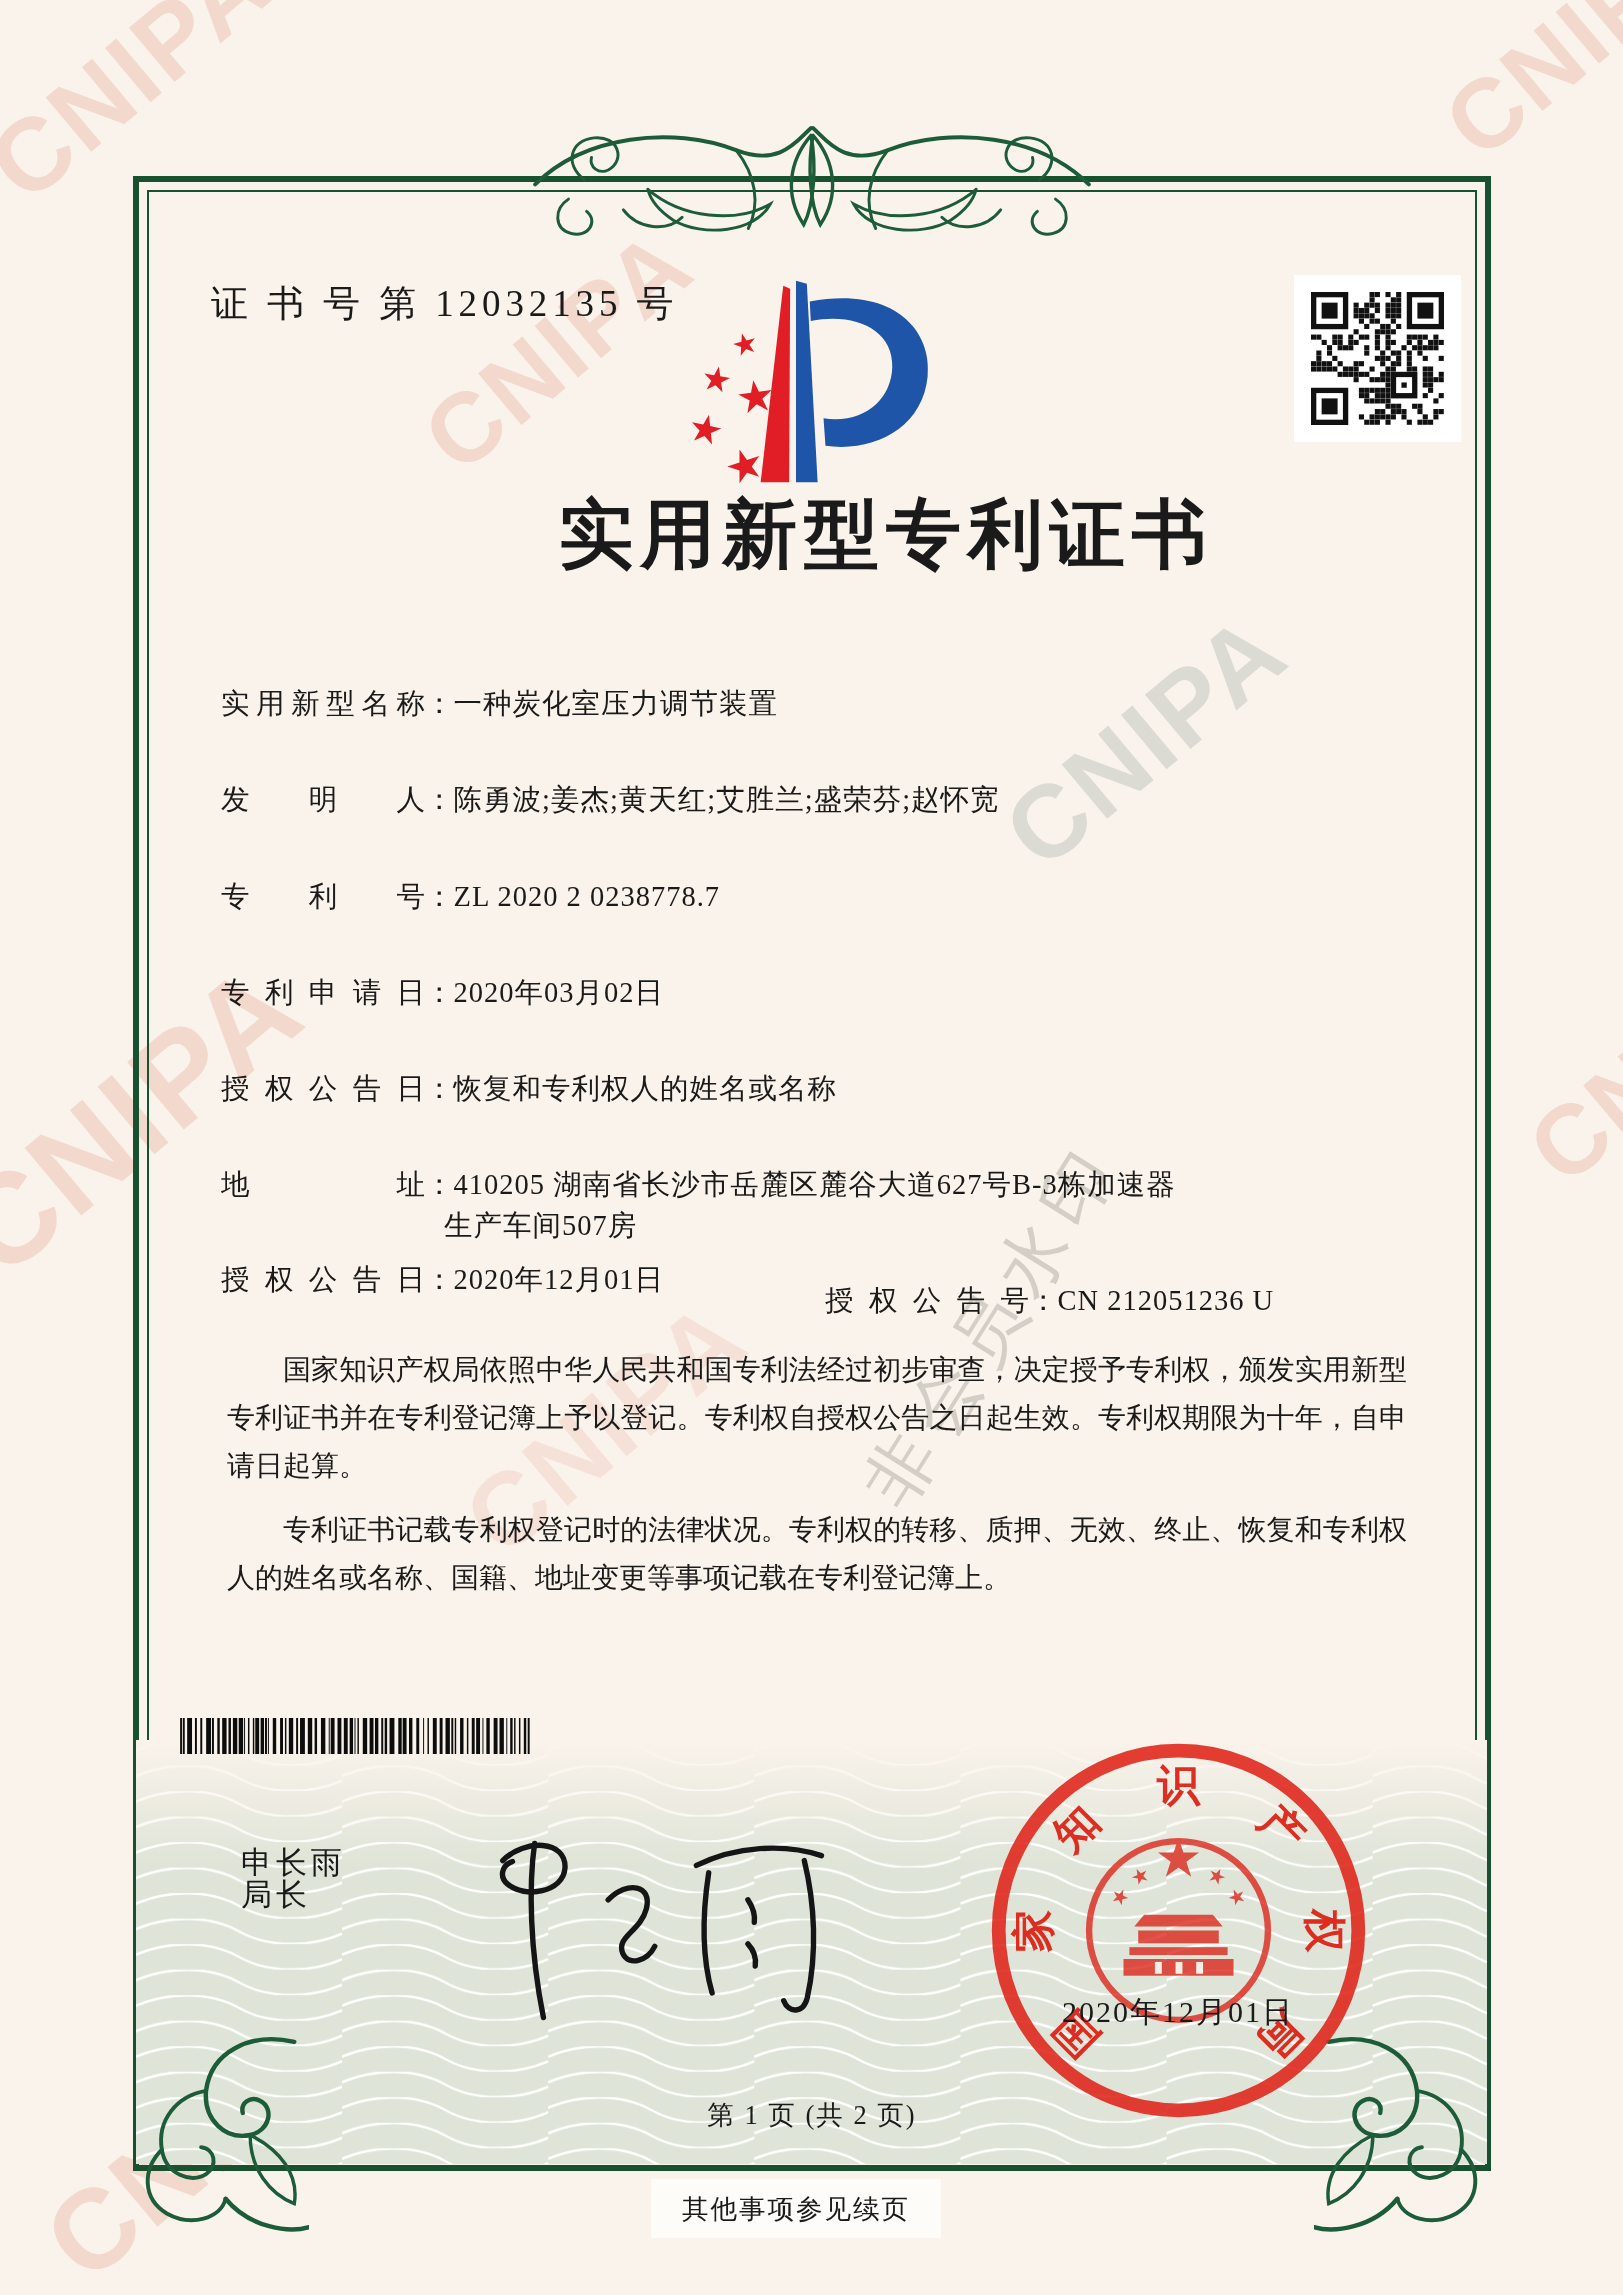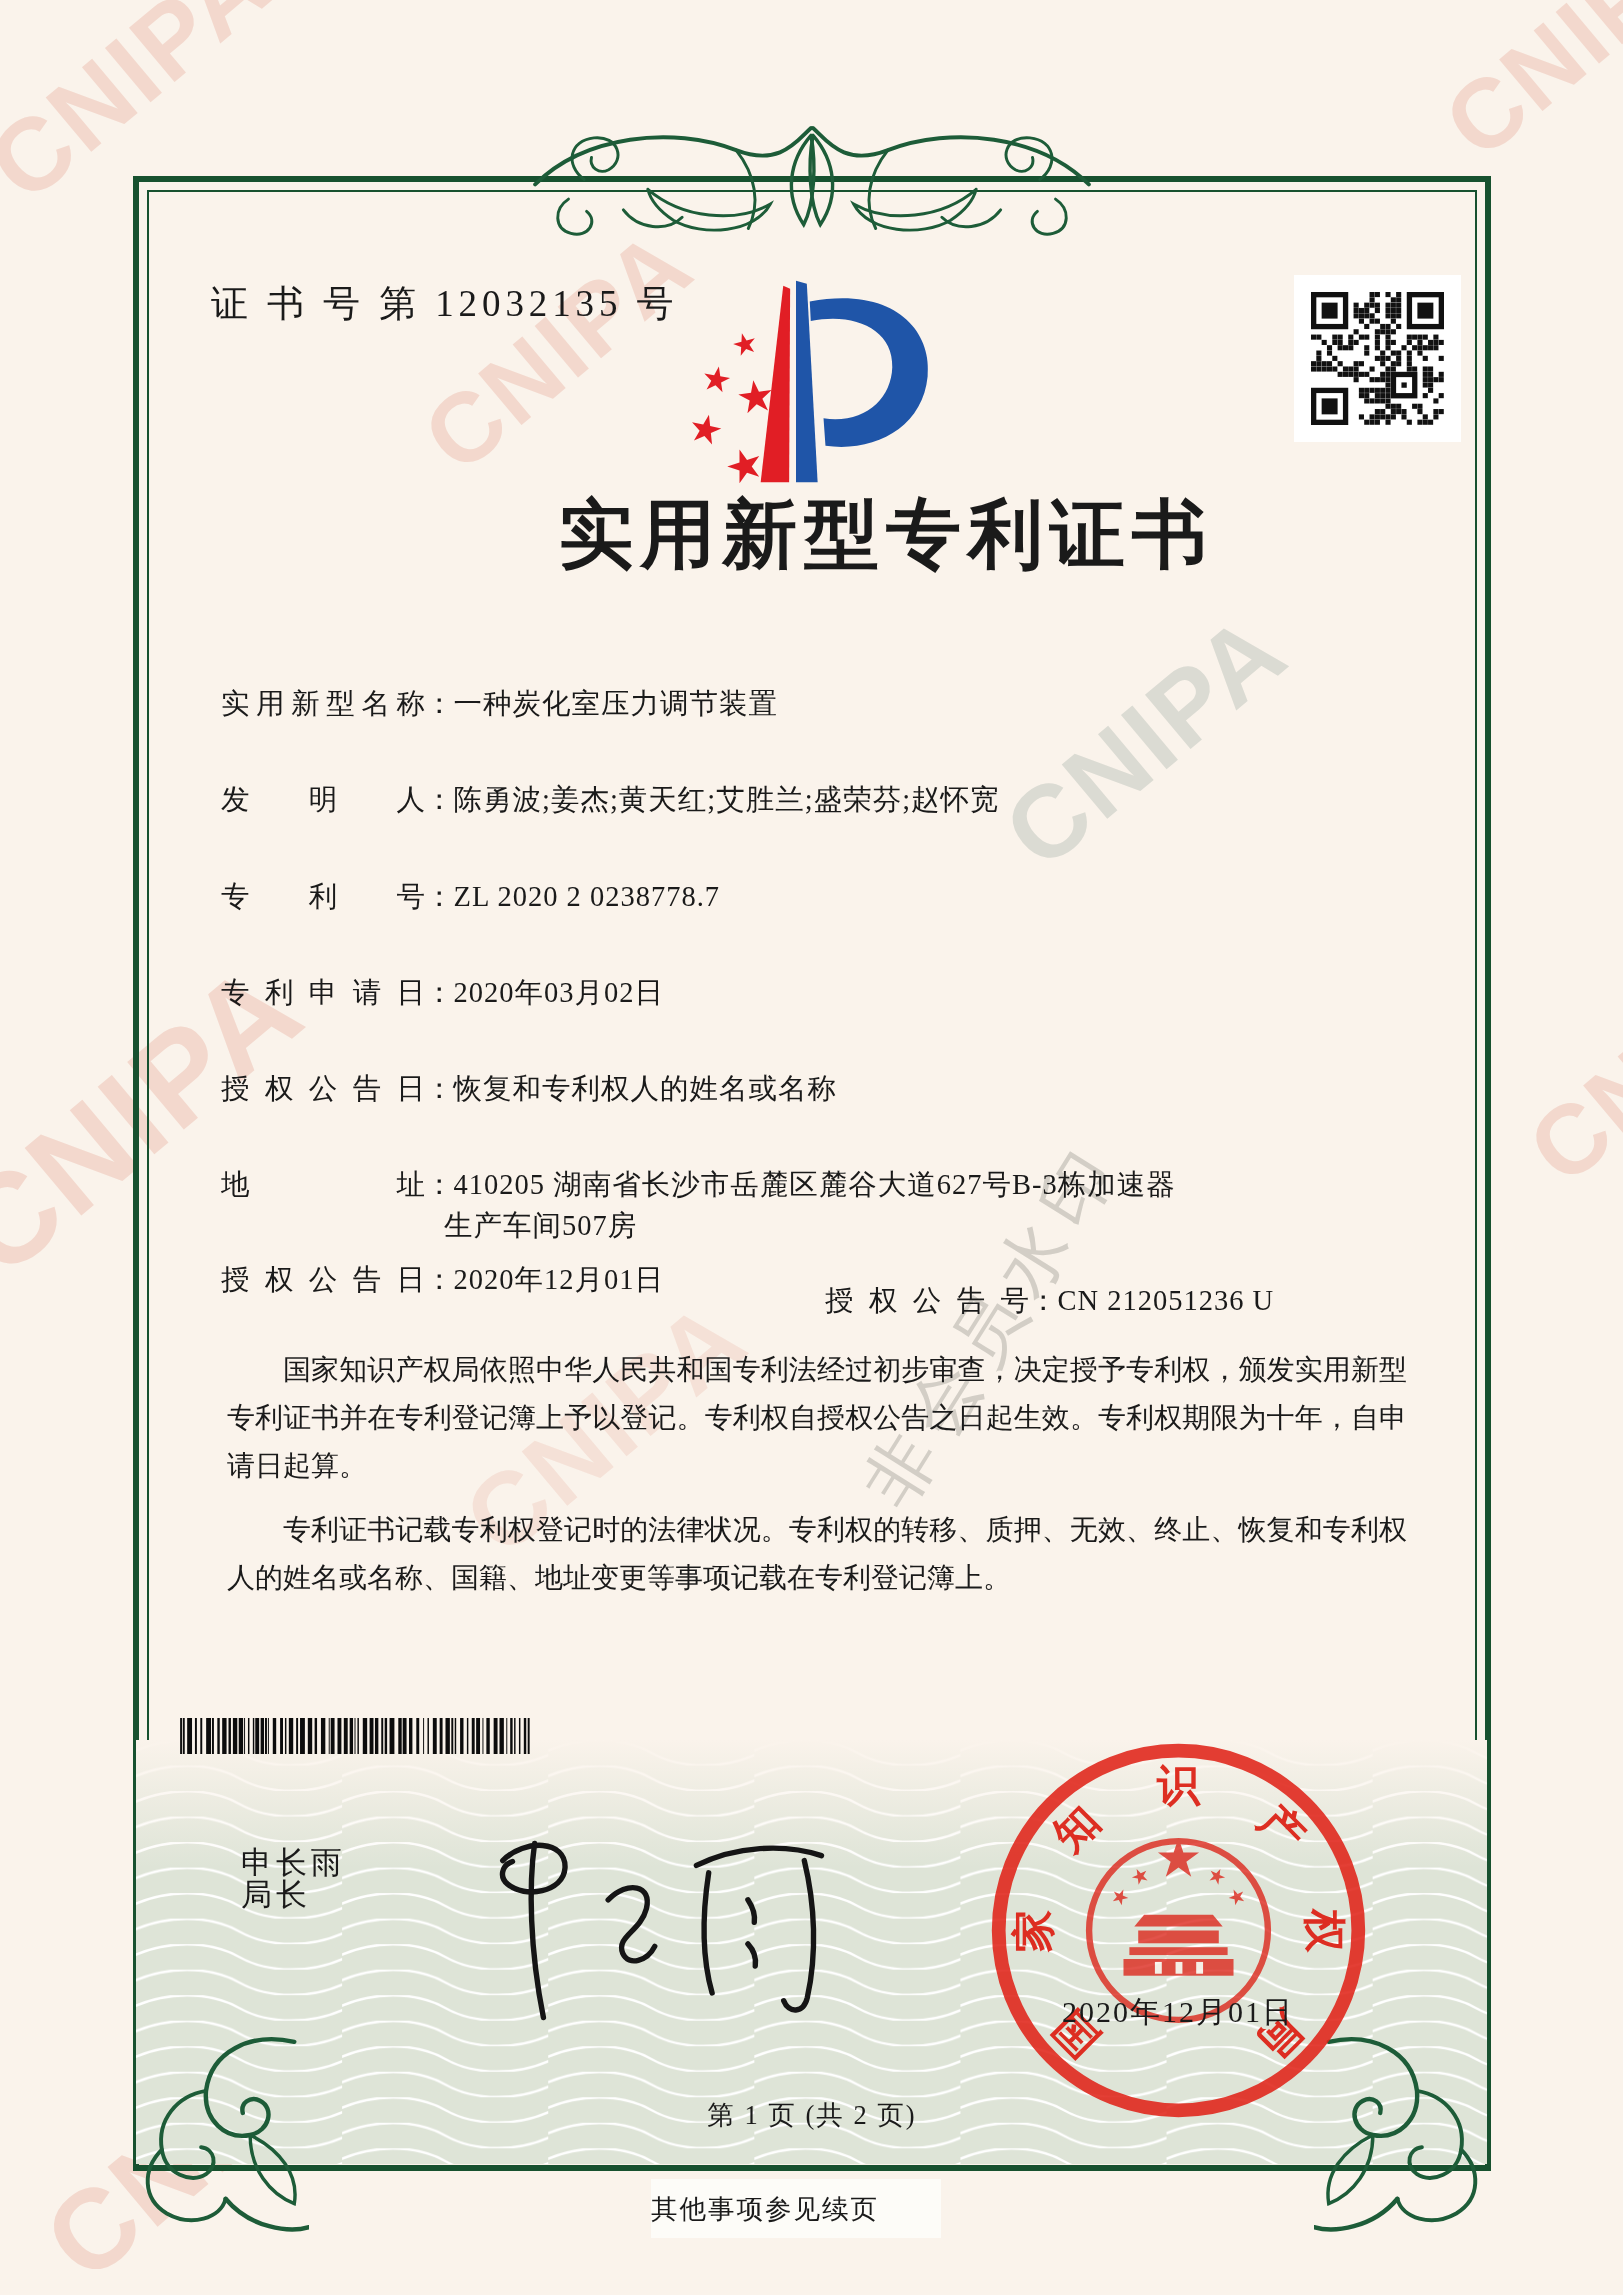--- a/index.html
+++ b/index.html
@@ -62,21 +62,21 @@
   .seal{left:982px;top:1734px;width:393px;height:393px;z-index:3;opacity:.95;}
   .seal svg{position:absolute;left:0;top:0;}
   .seal-char{position:absolute;left:50%;top:50%;font-size:43px;font-weight:bold;
       color:#dd2418;font-family:"Liberation Serif",serif;}
   .seal-date{left:1011px;top:1992px;width:334px;text-align:center;font-size:30px;
       letter-spacing:2px;z-index:4;}
 
   .page-info{left:133px;top:2097px;width:1358px;text-align:center;font-size:26.5px;
       letter-spacing:2px;z-index:3;}
   .cont-box{left:651px;top:2179px;width:290px;height:59px;background:#fdfcf8;
-      z-index:3;display:flex;align-items:center;}
+      z-index:3;display:flex;align-items:center;justify-content:center;}
   .cont-box span{font-size:26.5px;letter-spacing:2px;}
 </style>
 </head>
 <body>
 
 <span class="wm wm-pink" style="left:-34px;top:14.7px;font-size:103px;">CNIPA</span>
 <span class="wm wm-pink" style="left:402px;top:294px;font-size:98px;">CNIPA</span>
 <span class="wm wm-pink" style="left:1423px;top:-19.6px;font-size:98px;">CNIPA</span>
 <span class="wm wm-gray" style="left:982px;top:682px;font-size:103px;">CNIPA</span>
 <span class="wm wm-pink" style="left:-74px;top:1045px;font-size:128px;">CNIPA</span>

